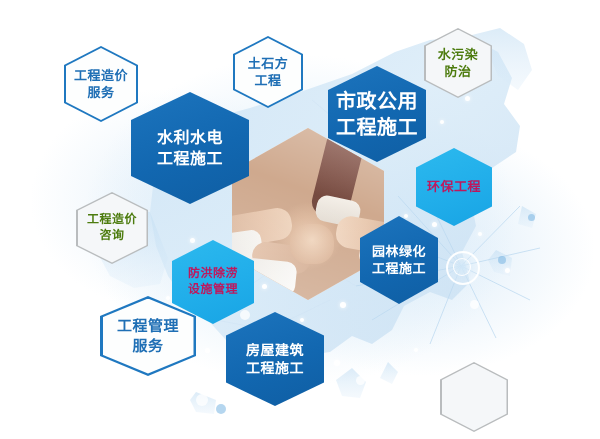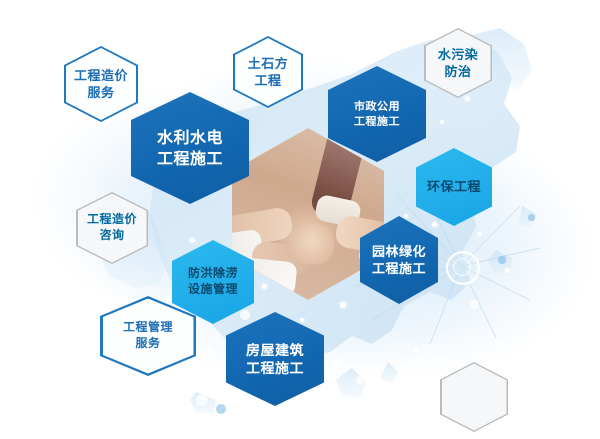--- a/index.html
+++ b/index.html
@@ -77,29 +77,29 @@
   .hex .shape-inner{
     position:absolute;z-index:2;
     clip-path:polygon(50% 0%,100% 25%,100% 75%,50% 100%,0% 75%,0% 25%);
   }
 
   
   .hex.solid-dark .shape{background:linear-gradient(160deg,#1c74bd 0%,#1267b0 55%,#0f5ea3 100%);}
   .hex.solid-dark .label{color:#ffffff;}
   
   .hex.solid-cyan .shape{background:linear-gradient(160deg,#2cb9ee 0%,#21aeea 55%,#18a4e4 100%);}
-  .hex.solid-cyan .label{color:#0c4a6e;}
+  .hex.solid-cyan .label{color:#be185d;}
   
   .hex.outline-blue .shape{background:#1f78c0;}
   .hex.outline-blue .shape-inner{background:#fdfefe;}
   .hex.outline-blue .label{color:#1f6fb5;}
   
   .hex.outline-gray .shape{background:#b9bcbe;}
   .hex.outline-gray .shape-inner{background:rgba(250,252,253,.93);}
-  .hex.outline-gray .label{color:#0369a1;font-family:Liberation Serif, serif;}
+  .hex.outline-gray .label{color:#4d7c0f;font-family:Liberation Serif, serif;}
 </style>
 </head>
 <body>
 
 <div id="stage">
 
   <div class="bg-wash"></div>
 
   <svg class="map-svg" viewBox="0 0 600 439" aria-hidden="true">
     <defs>
@@ -218,21 +218,21 @@
   </div>
 
   <div class="hex solid-dark" id="hex-3" style="left:131px;top:92px;width:118px;height:112px;">
     <div class="shape"></div>
     <div class="label" style="font-size:16px;">水利水电
 工程施工</div>
   </div>
 
   <div class="hex solid-dark" id="hex-4" style="left:328px;top:66px;width:98px;height:96px;">
     <div class="shape"></div>
-    <div class="label" style="font-size:11px;text-align:right;">市政公用
+    <div class="label" style="font-size:20px;text-align:right;">市政公用
 工程施工</div>
   </div>
 
   <div class="hex solid-cyan" id="hex-5" style="left:416px;top:148px;width:76px;height:78px;">
     <div class="shape"></div>
     <div class="label" style="font-size:13px;">环保工程</div>
   </div>
 
   <div class="hex outline-gray" id="hex-6" style="left:76px;top:192px;width:72px;height:72px;">
     <div class="shape"></div>
@@ -249,21 +249,21 @@
 
   <div class="hex solid-dark" id="hex-8" style="left:360px;top:216px;width:78px;height:88px;">
     <div class="shape"></div>
     <div class="label" style="font-size:13px;">园林绿化
 工程施工</div>
   </div>
 
   <div class="hex outline-blue" id="hex-9" style="left:100px;top:296px;width:96px;height:80px;">
     <div class="shape"></div>
     <div class="shape-inner" style="left:2.5px;top:2.5px;right:2.5px;bottom:2.5px;"></div>
-    <div class="label" style="font-size:12px;">工程管理
+    <div class="label" style="font-size:15px;">工程管理
 服务</div>
   </div>
 
   <div class="hex solid-dark" id="hex-10" style="left:226px;top:312px;width:98px;height:94px;">
     <div class="shape"></div>
     <div class="label" style="font-size:14px;">房屋建筑
 工程施工</div>
   </div>
 
 

